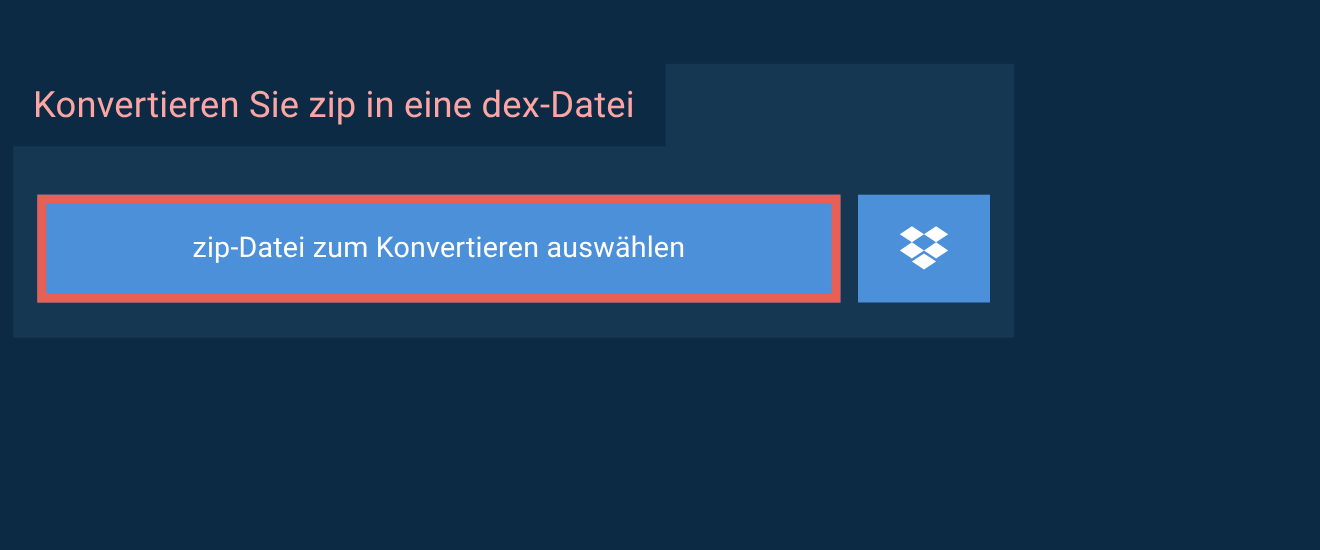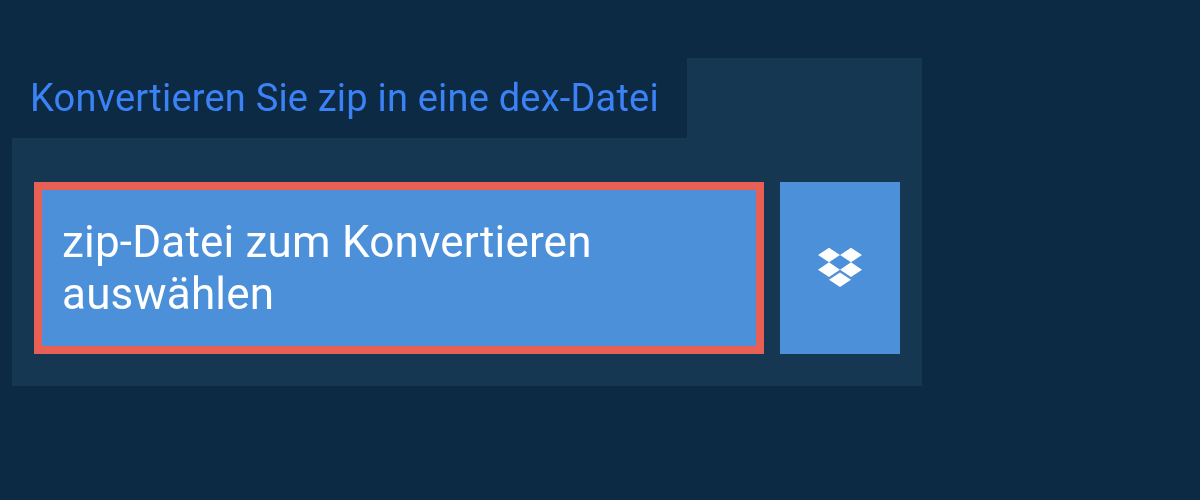--- a/index.html
+++ b/index.html
@@ -19,22 +19,22 @@
       margin: 58px 0 0 12px;
       width: 910px;
       position: relative;
     }
     .title-bar {
       background-color: #0c2a43;
       display: inline-block;
       padding: 18px 28px 18px 18px;
     }
     .title-text {
-      color: #3b82f6;
-      font-size: 38px;
+      color: #fca5a5;
+      font-size: 33px;
       font-weight: 400;
       letter-spacing: 0.2px;
       text-align: right;
     }
     .button-row {
       display: flex;
       padding: 44px 22px 32px 22px;
       gap: 16px;
       align-items: stretch;
     }
@@ -43,21 +43,21 @@
       background-color: #4b90d8;
       border: 8px solid #e85f56;
       padding: 26px 20px;
       display: flex;
       align-items: center;
       justify-content: center;
       cursor: pointer;
     }
     .select-button-text {
       color: #ffffff;
-      font-size: 44px;
+      font-size: 26px;
       font-weight: 400;
       letter-spacing: 0.2px;
     }
     .dropbox-button {
       width: 120px;
       background-color: #4b90d8;
       display: flex;
       align-items: center;
       justify-content: center;
       cursor: pointer;

